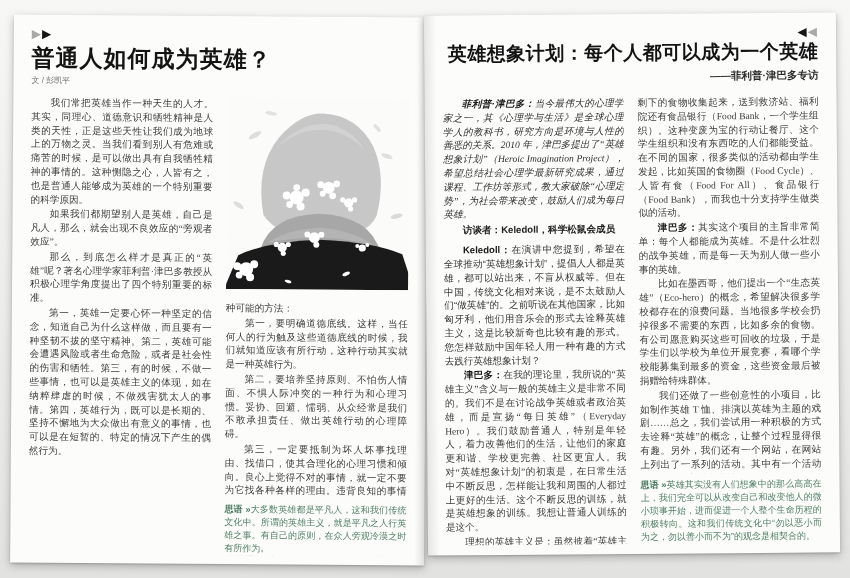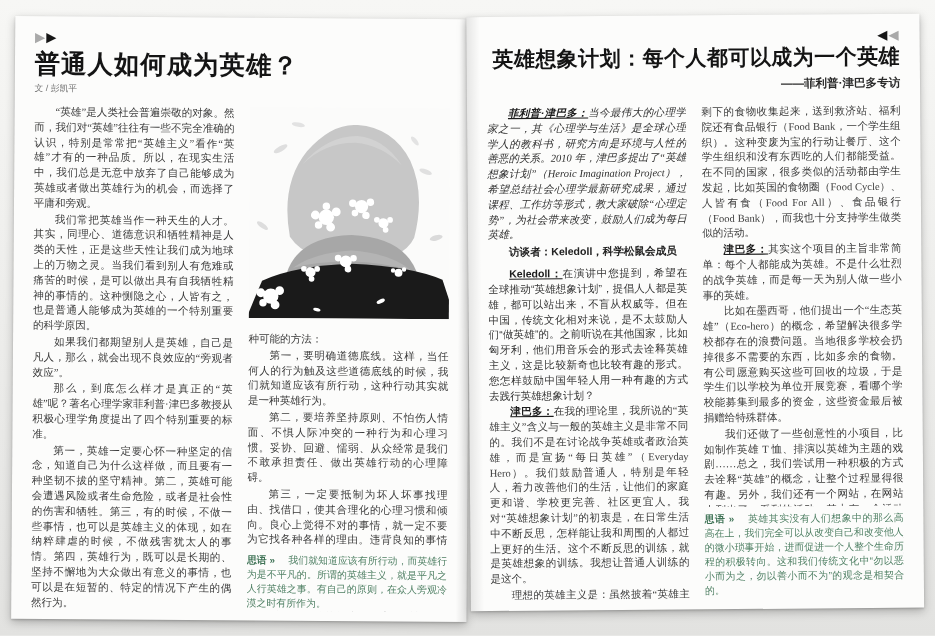--- a/index.html
+++ b/index.html
@@ -44,51 +44,50 @@
   .col{position:relative;flex:1 1 0;overflow:hidden;}
   .page-left  .col{height:458px;}
   .page-right .col{height:448px;}
 
   p.para{
     margin:0 0 1px 0;font-size:9.6px;line-height:13.8px;color:#3b3b3b;
     text-align:justify;text-indent:2em;
   }
   p.cont{text-indent:0;}
   p.q{font-family:"Liberation Sans","DejaVu Sans",sans-serif;color:#333;}
-  .speaker{font-weight:bold;color:#1c1c1c;font-family:"Liberation Sans","DejaVu Sans",sans-serif;text-decoration:underline;}
+  .speaker{font-weight:bold;color:#1c1c1c;font-family:"Liberation Sans","DejaVu Sans",sans-serif;}
   p.intro{font-style:italic;color:#2f2f2f;}
   p.interviewer{font-family:"Liberation Sans","DejaVu Sans",sans-serif;font-weight:bold;
     color:#222;text-indent:2em;font-size:9.6px;line-height:14px;margin:2px 0 6px 0;font-style:normal;}
 
   figure.illus{margin:0 0 8px 0;padding:0;}
 
   .note{
     position:absolute;left:0;right:0;bottom:0;background:#fcfcfb;
     font-size:9px;line-height:13px;text-align:justify;
     color:#4e7f63;padding-top:5px;
     font-family:"Liberation Sans","DejaVu Sans",sans-serif;
   }
-  .note .note-label{font-weight:bold;margin-right:12px;color:#3f7356;}
+  .note .note-label{font-weight:bold;margin-right:0;color:#3f7356;}
 </style>
 </head>
 <body>
 
 <div class="stage">
 
   <section class="page page-left">
     <div class="page-inner">
       <div class="arrows">
         <span class="g">▶</span><span class="b">▶</span>
       </div>
       <h1 class="title-left">普通人如何成为英雄？</h1>
       <div class="byline">文 / 彭凯平</div>
 
       <div class="columns">
         <div class="col">
-          <p class="para">“英雄”是人类社会普遍崇敬的对象。然而，我们对“英雄”往往有一些不完全准确的认识，特别是常常把“英雄主义”看作“英雄”才有的一种品质。所以，在现实生活中，我们总是无意中放弃了自己能够成为英雄或者做出英雄行为的机会，而选择了平庸和旁观。</p>
           <p class="para">我们常把英雄当作一种天生的人才。其实，同理心、道德意识和牺牲精神是人类的天性，正是这些天性让我们成为地球上的万物之灵。当我们看到别人有危难或痛苦的时候，是可以做出具有自我牺牲精神的事情的。这种恻隐之心，人皆有之，也是普通人能够成为英雄的一个特别重要的科学原因。</p>
           <p class="para">如果我们都期望别人是英雄，自己是凡人，那么，就会出现不良效应的“旁观者效应”。</p>
           <p class="para">那么，到底怎么样才是真正的“英雄”呢？著名心理学家菲利普·津巴多教授从积极心理学角度提出了四个特别重要的标准。</p>
           <p class="para">第一，英雄一定要心怀一种坚定的信念，知道自己为什么这样做，而且要有一种坚韧不拔的坚守精神。第二，英雄可能会遭遇风险或者生命危险，或者是社会性的伤害和牺牲。第三，有的时候，不做一些事情，也可以是英雄主义的体现，如在纳粹肆虐的时候，不做残害犹太人的事情。第四，英雄行为，既可以是长期的、坚持不懈地为大众做出有意义的事情，也可以是在短暂的、特定的情况下产生的偶然行为。</p>
 
         </div>
 
         <div class="col">
           <figure class="illus">
             <svg width="186" height="192" viewBox="0 0 186 192" xmlns="http://www.w3.org/2000/svg">
@@ -159,21 +158,21 @@
                 <ellipse cx="62" cy="184" rx="3.4" ry="1.5" transform="rotate(15 62 184)"></ellipse>
               </g>
             </svg>
           </figure>
           <p class="para cont">种可能的方法：</p>
           <p class="para">第一，要明确道德底线。这样，当任何人的行为触及这些道德底线的时候，我们就知道应该有所行动，这种行动其实就是一种英雄行为。</p>
           <p class="para">第二，要培养坚持原则、不怕伤人情面、不惧人际冲突的一种行为和心理习惯。妥协、回避、懦弱、从众经常是我们不敢承担责任、做出英雄行动的心理障碍。</p>
           <p class="para">第三，一定要抵制为坏人坏事找理由、找借口，使其合理化的心理习惯和倾向。良心上觉得不对的事情，就一定不要为它找各种各样的理由。违背良知的事情是没有什么理由可以原谅的，无论是民族的特殊性、政治的特殊性、历史的特殊性都不能成为其理由。</p>
           <p class="para">第四，一定要有一种大历史的视野，不要看一时一地的得失，一定要看长久的历史检验。这种大的历史视野会让我们认清我们行为的真实意义和价值。因此，做出惊天动地的业绩的伟人，当然是英雄；寻求真理、牺牲自我的人，也是英雄；即使是我们这些普通的人，能够为良知、为良心、为其他人的福祉做出坚持原则的事情，也是一种英雄主义的行为。</p>
           <div class="note">
-            <span class="note-label">思语 »</span><span>我们就知道应该有所行动，而英雄行为是不平凡的。所谓的英雄主义，就是平凡之人行英雄之事。有自己的原则，在众人旁观冷漠之时有所作为。</span>
+            <span class="note-label">思语 »</span><span>大多数英雄都是平凡人，这和我们传统文化中。所谓的英雄主义，就是平凡之人行英雄之事。有自己的原则，在众人旁观冷漠之时有所作为。</span>
           </div>
         </div>
       </div>
     </div>
   </section>
 
   <section class="page page-right">
     <div class="page-inner">
       <div class="arrows arrows-right">
         <span class="b">◀</span><span class="g">◀</span>

